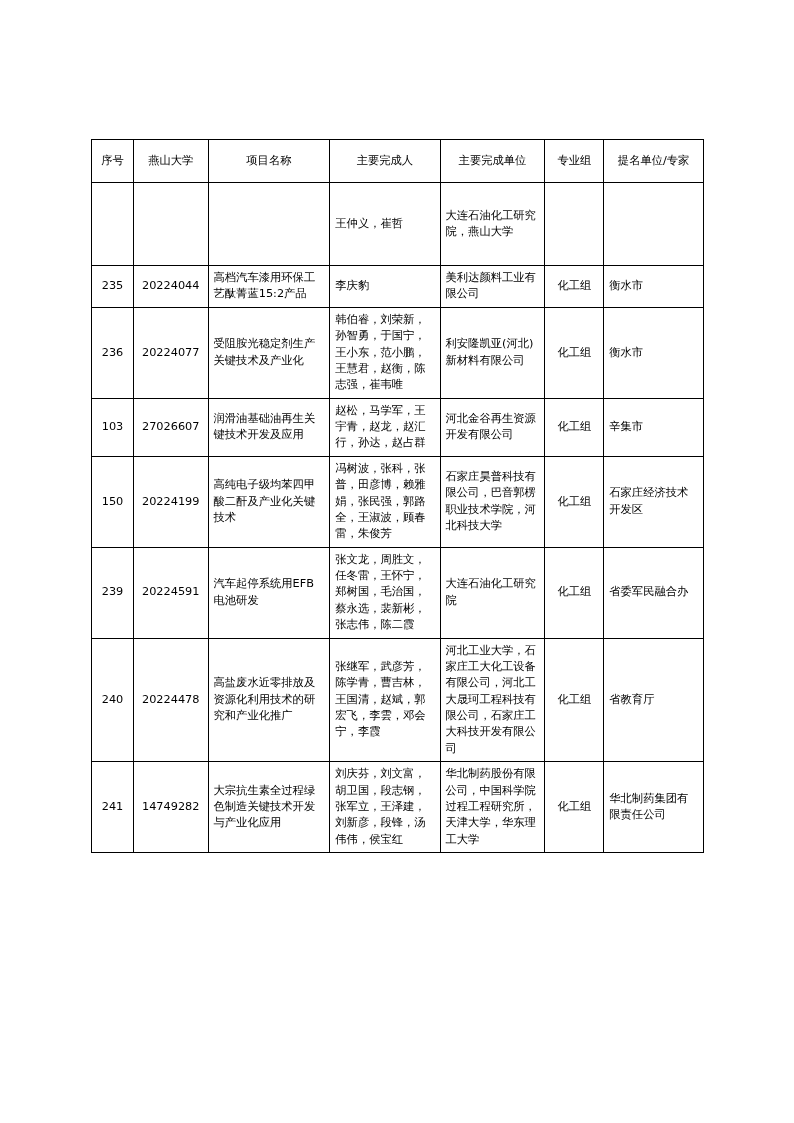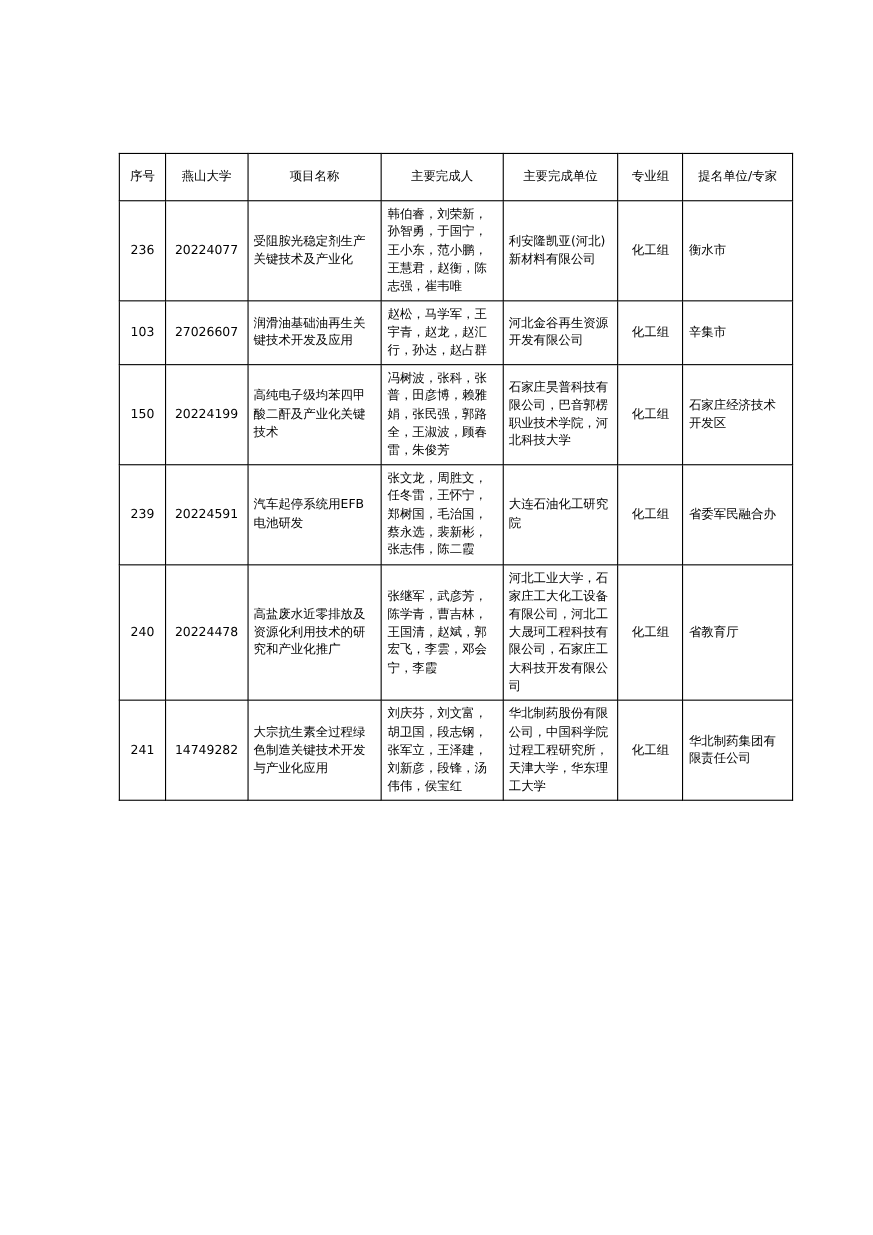--- a/index.html
+++ b/index.html
@@ -16,21 +16,21 @@
   }
   .page {
     position: absolute;
     left: 0; top: 0;
     width: 794px;
     height: 1123px;
     overflow: hidden;
   }
   .table-wrap {
     position: absolute;
-    left: 108px;
+    left: 91px;
     top: 139px;
     width: 613px;
   }
   table.doc-table {
     border-collapse: collapse;
     width: 613px;
     table-layout: fixed;
   }
   table.doc-table td,
   table.doc-table th {
@@ -78,20 +78,38 @@
           <td>序号</td>
           <td>燕山大学</td>
           <td>项目名称</td>
           <td>主要完成人</td>
           <td>主要完成单位</td>
           <td>专业组</td>
           <td>提名单位/专家</td>
         </tr>
       </thead>
       <tbody>
+        <tr class="r-cont">
+          <td class="center"></td>
+          <td class="center"></td>
+          <td class="left"></td>
+          <td class="left">王仲义，崔哲</td>
+          <td class="left">大连石油化工研究院，燕山大学</td>
+          <td class="center"></td>
+          <td class="left"></td>
+        </tr>
+        <tr>
+          <td class="center">235</td>
+          <td class="center">20224044</td>
+          <td class="left">高档汽车漆用环保工艺酞菁蓝15:2产品</td>
+          <td class="left">李庆豹</td>
+          <td class="left">美利达颜料工业有限公司</td>
+          <td class="center">化工组</td>
+          <td class="left">衡水市</td>
+        </tr>
         <tr>
           <td class="center">236</td>
           <td class="center">20224077</td>
           <td class="left">受阻胺光稳定剂生产关键技术及产业化</td>
           <td class="left">韩伯睿，刘荣新，孙智勇，于国宁，王小东，范小鹏，王慧君，赵衡，陈志强，崔韦唯</td>
           <td class="left">利安隆凯亚(河北)新材料有限公司</td>
           <td class="center">化工组</td>
           <td class="left">衡水市</td>
         </tr>
         <tr>

